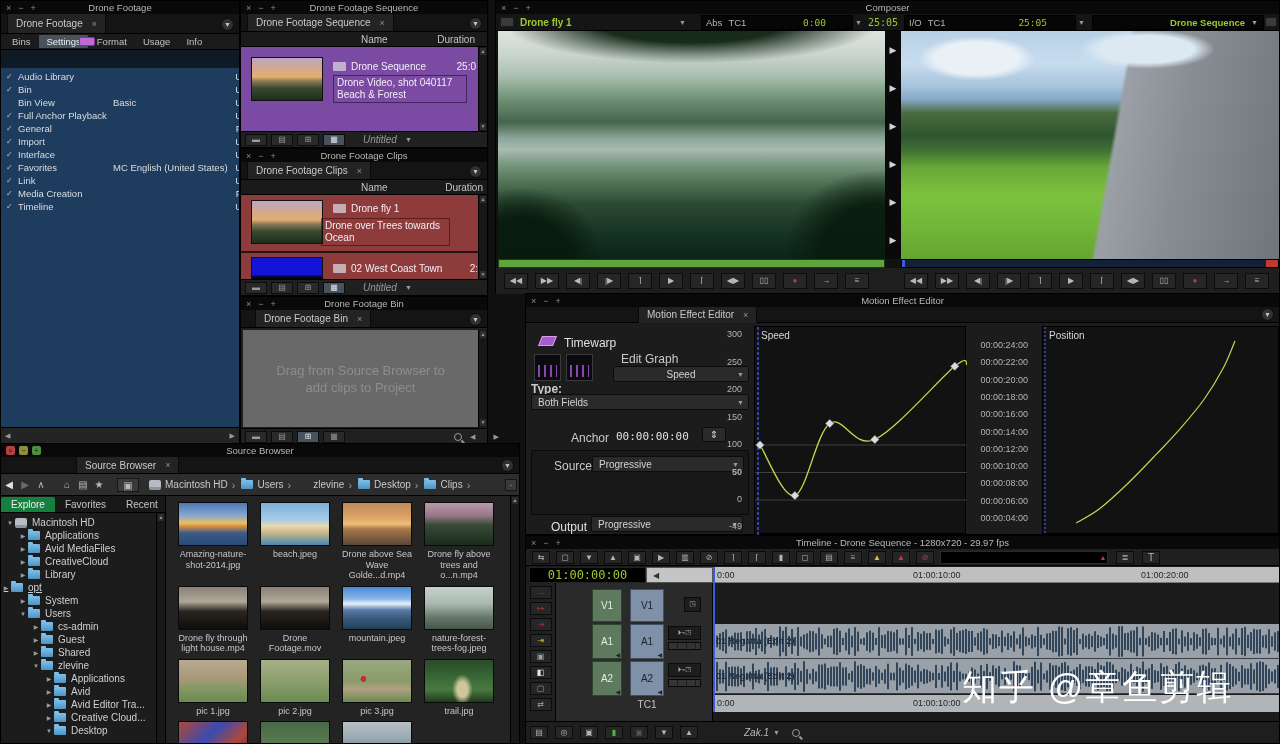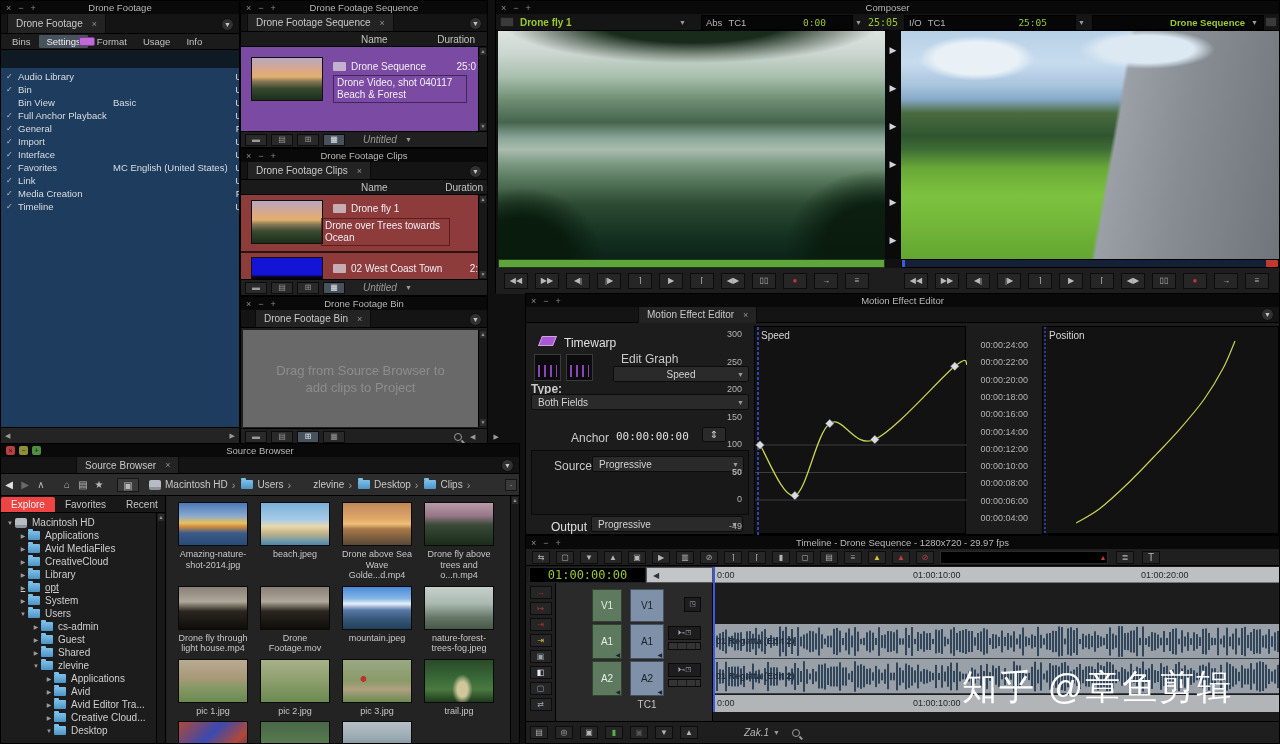--- a/index.html
+++ b/index.html
@@ -63,21 +63,21 @@
   .sbtool{position:absolute;left:0;right:0;background:#2d2d2d;border-bottom:1px solid #000;display:flex;align-items:center;font-size:10px;color:#c8c8c8}
   .ti{width:16px;text-align:center;color:#b9b9b9;flex:0 0 auto}
   .crumb{display:flex;align-items:center;margin-right:2px;white-space:nowrap}
   .crumb::after{content:"›";color:#9a9a9a;margin:0 4px;font-size:11px}
   .crumb-ico{display:inline-block;margin-right:4px}
   .icon-folder{width:12px;height:9px;background:linear-gradient(#7cc0ea,#4f93c4);border-radius:1px;position:relative}
   .icon-folder::before{content:"";position:absolute;top:-2px;left:0;width:5px;height:2px;background:#7cc0ea;border-radius:1px 1px 0 0}
   .icon-disk{width:12px;height:10px;background:#b7bcc2;border-radius:2px;border-bottom:3px solid #8d939a}
   .icon-home{width:12px;height:10px;color:#cfd5da;font-size:10px;line-height:10px;text-align:center}
   .ex-tab{padding:2px 10px;font-size:10px;color:#c5c5c5}
-  .ex-tab.active{background:#ef4444;color:#eee;border-radius:2px 2px 0 0}
+  .ex-tab.active{background:#15803d;color:#eee;border-radius:2px 2px 0 0}
   .tree-row{display:flex;align-items:center;height:13px;font-size:10px;color:#cfcfcf;white-space:nowrap}
   .tree-arrow{width:10px;font-size:6px;color:#9a9a9a;text-align:center;flex:0 0 auto}
   .tree-ico{margin-right:5px;flex:0 0 auto}
   .file-grid{position:absolute;display:grid;grid-template-columns:repeat(4,72px);column-gap:10px;row-gap:5px;overflow:hidden}
   .file-cell{width:72px;text-align:center}
   .file-thumb{width:70px;height:44px;border:1px solid #0a0a0a;margin:0 auto}
   .file-name{margin-top:3px;font-size:9px;line-height:10.5px;color:#c7c7c7;word-wrap:break-word;max-height:33px;overflow:hidden}
   
   .hdr-box{position:absolute;background:#060606;border:1px solid #000;display:flex;align-items:center;font-size:9.5px}
   .scene-tropical{background:
@@ -429,21 +429,21 @@
         <div class="tree-row" style="padding-left: 17px;">
           <span class="tree-arrow">▶</span>
           <span class="tree-ico icon-folder"></span>
           <span>CreativeCloud</span>
         </div>
         <div class="tree-row" style="padding-left: 17px;">
           <span class="tree-arrow">▶</span>
           <span class="tree-ico icon-folder"></span>
           <span>Library</span>
         </div>
-        <div class="tree-row" style="padding-left: 17px; text-decoration: underline;">
+        <div class="tree-row" style=" text-decoration: underline;">
           <span class="tree-arrow">▶</span>
           <span class="tree-ico icon-folder"></span>
           <span>opt</span>
         </div>
         <div class="tree-row" style="padding-left: 17px;">
           <span class="tree-arrow">▶</span>
           <span class="tree-ico icon-folder"></span>
           <span>System</span>
         </div>
         <div class="tree-row" style="padding-left: 17px;">

